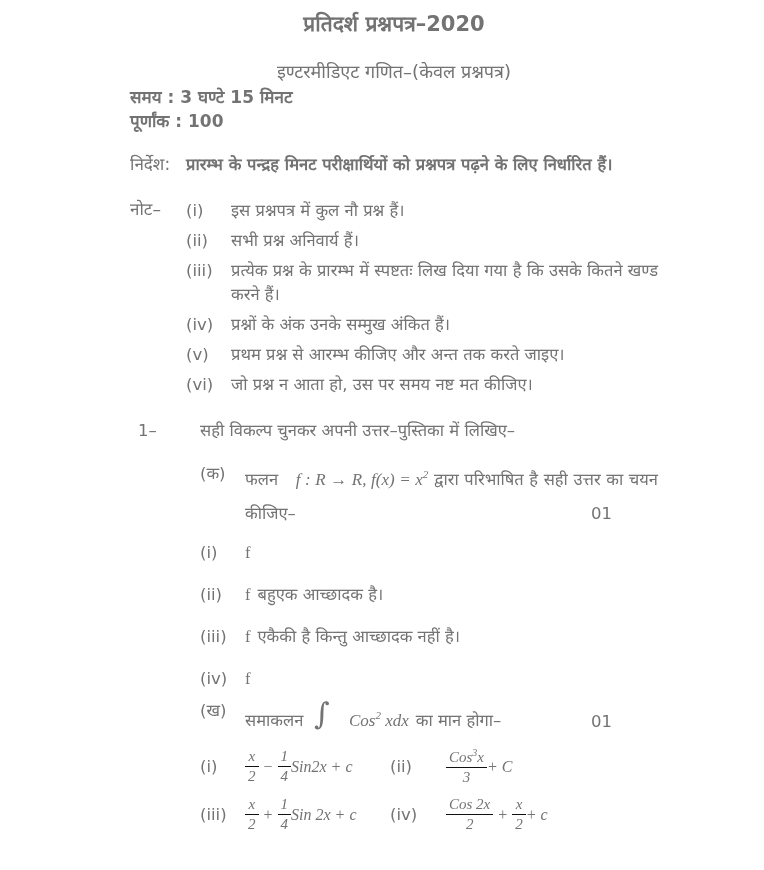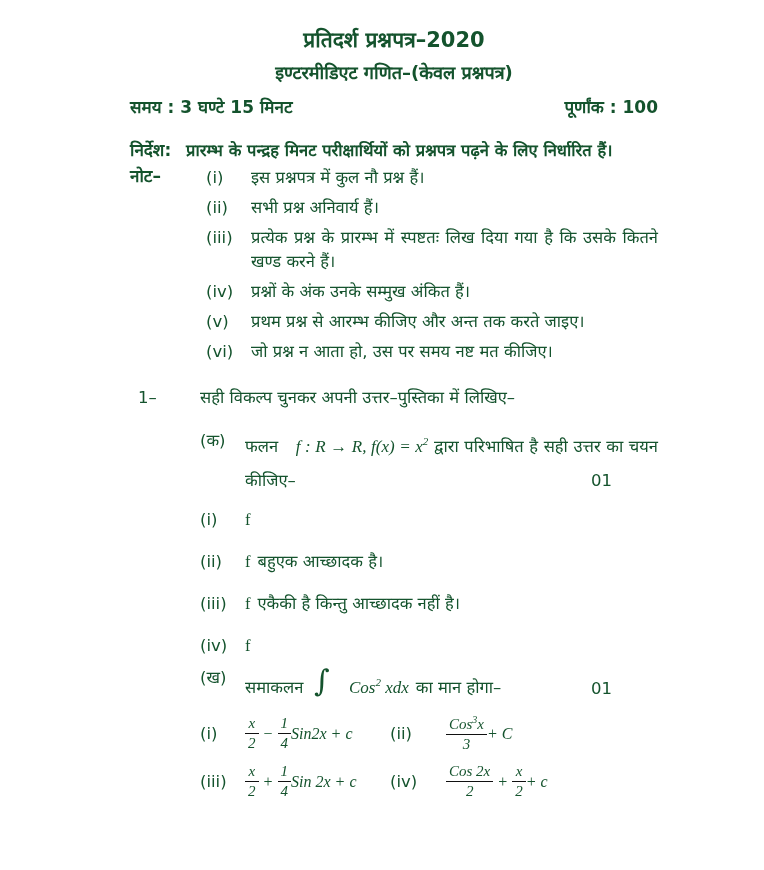--- a/index.html
+++ b/index.html
@@ -1,30 +1,30 @@
 <!DOCTYPE html>
 <html><head>
 <meta charset="utf-8">
 <style>
   html,body{margin:0;padding:0;background:#fff;}
   .page{
-    position:relative;width:764px;height:870px;background:#ffffff;color:#14532d;
+    position:relative;width:764px;height:870px;background:#ffffff;color:#737373;
     font-family:"DejaVu Sans","Liberation Sans",sans-serif;overflow:hidden;
-    box-sizing:border-box;padding-top:26px;
+    box-sizing:border-box;padding-top:10px;
   }
   .content{margin-left:130px;width:528px;}
-  .bold{font-weight:bold;}
+  .bold{font-weight:normal;}
   .title{text-align:center;font-size:21px;font-weight:bold;line-height:28px;}
-  .subtitle{text-align:center;font-size:18px;font-weight:bold;line-height:24px;margin-top:7px;}
-  .meta{display:flex;justify-content:space-between;font-size:17px;font-weight:bold;line-height:24px;margin-top:10px;}
+  .subtitle{text-align:center;font-size:18px;font-weight:normal;line-height:24px;margin-top:22px;}
+  .meta{display:flex;justify-content:space-between;font-size:17px;font-weight:bold;line-height:24px;margin-top:1px;flex-direction:column;}
   .hang{display:flex;align-items:flex-start;}
   .instr{margin-top:18px;font-size:16.5px;line-height:27px;}
   .hlabel{flex:0 0 56px;font-size:17px;}
   .htext{flex:1;text-align:justify;font-weight:bold;}
-  .note{margin-top:0;font-size:16.5px;gap:20px;}
+  .note{margin-top:19px;font-size:16.5px;}
   .nitems{flex:1;}
   .nitem{display:flex;align-items:flex-start;line-height:24px;margin-top:6px;}
   .nitem:first-child{margin-top:2px;}
   .nnum{flex:0 0 45px;}
   .ntext{flex:1;text-align:justify;}
   .q1{display:flex;align-items:flex-start;margin-top:22px;font-size:16.5px;}
   .qnum{flex:0 0 70px;text-indent:8px;line-height:24px;}
   .qbody{flex:1;}
   .qprompt{line-height:24px;}
   .part{display:flex;align-items:flex-start;}

